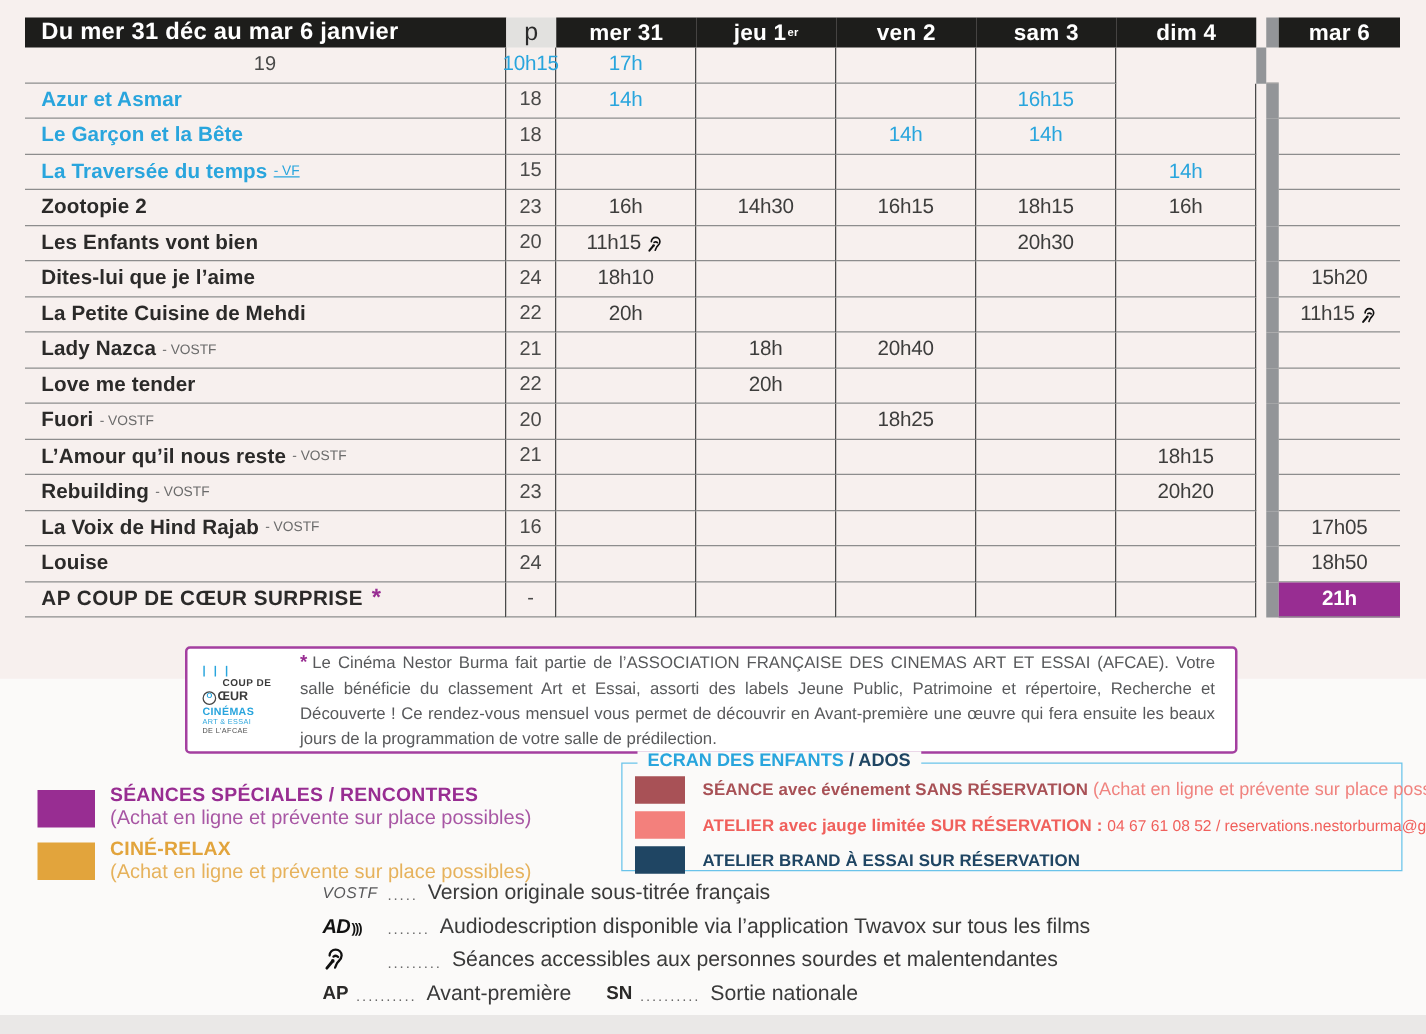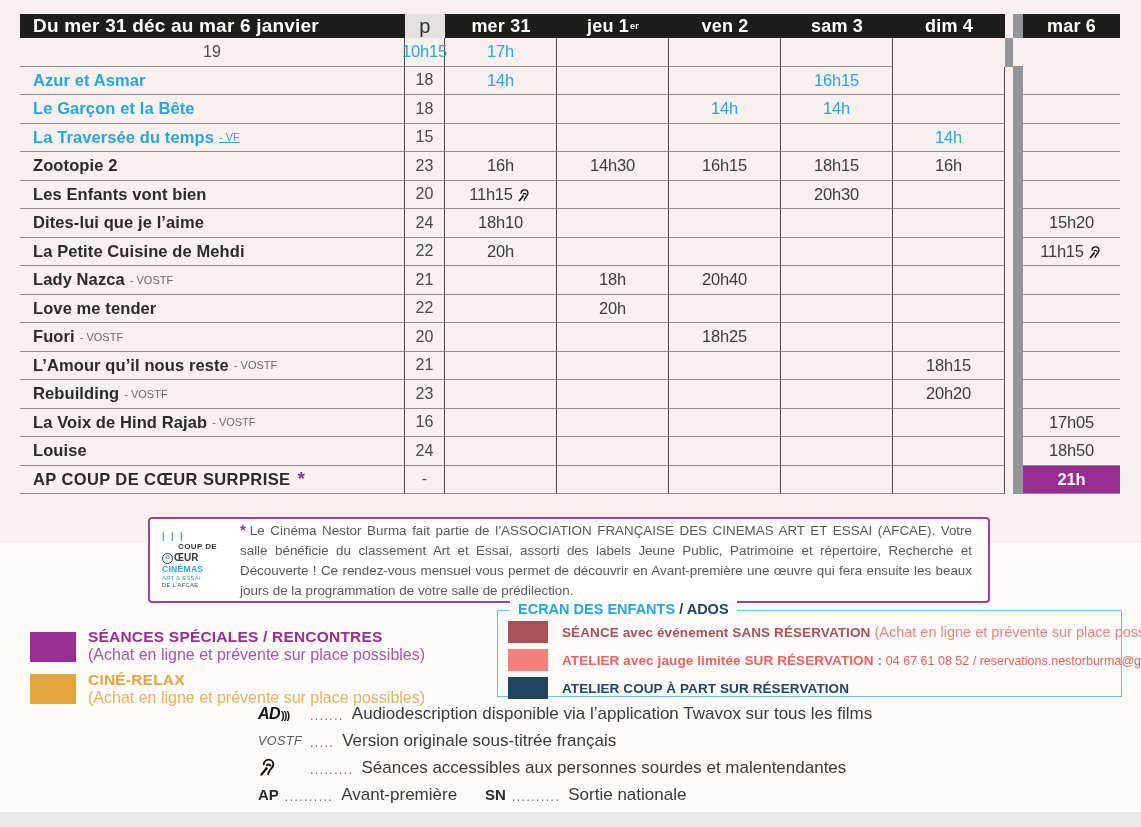--- a/index.html
+++ b/index.html
@@ -393,37 +393,37 @@
         <div class="krow">
           <span class="ksw" style="background: rgb(168, 81, 86);"></span>
           <span class="ktext"><b style="color:#a85156">SÉANCE avec événement SANS RÉSERVATION</b><span style="color:#f0837f;font-size:14.5px"> (Achat en ligne et prévente sur place possibles)</span></span>
         </div>
         <div class="krow">
           <span class="ksw" style="background: rgb(243, 128, 124);"></span>
           <span class="ktext"><b style="color:#f0605c">ATELIER avec jauge limitée SUR RÉSERVATION : </b><span style="color:#f0605c;font-size:12.5px">04 67 61 08 52 / reservations.nestorburma@gmail.com</span></span>
         </div>
         <div class="krow">
           <span class="ksw" style="background: rgb(31, 69, 99);"></span>
-          <span class="ktext"><b style="color:#1f4563">ATELIER COUP À PART SUR RÉSERVATION</b></span>
+          <span class="ktext"><b style="color:#1f4563">ATELIER BRAND À ESSAI SUR RÉSERVATION</b></span>
         </div>
       </div>
   </div>
 
   <div class="legend-bottom" id="legendBottom">
+      <div class="lrow">
+        <span class="lsym vostf">VOSTF</span>
+        <span class="ldots">.....</span>
+        <span class="ltext">Version originale sous-titrée français</span>
+      </div>
       <div class="lrow">
         <span class="lsym">
           <span class="ad"><i>AD</i><span class="wv">)))</span></span>
         </span>
         <span class="ldots">.......</span>
         <span class="ltext">Audiodescription disponible via l’application Twavox sur tous les films</span>
-      </div>
-      <div class="lrow">
-        <span class="lsym vostf">VOSTF</span>
-        <span class="ldots">.....</span>
-        <span class="ltext">Version originale sous-titrée français</span>
       </div>
       <div class="lrow">
         <span class="lsym">
           <svg width="21" height="21" viewBox="0 0 24 24">
             <g fill="none" stroke="#111" stroke-width="2.1" stroke-linecap="round">
               <path d="M6.5 8.5 A5.5 5.5 0 0 1 17.5 8.5 C17.5 12.5 14 13.5 13 16 L11.5 19.5"></path>
               <path d="M10 9.5 A3.2 3.2 0 0 1 14.3 9.8"></path>
             </g>
             <line x1="4" y1="20" x2="8.6" y2="14.4" stroke="#111" stroke-width="2.6" stroke-linecap="round"></line>
             <circle cx="9.4" cy="13.4" r="1.7" fill="#111"></circle>

